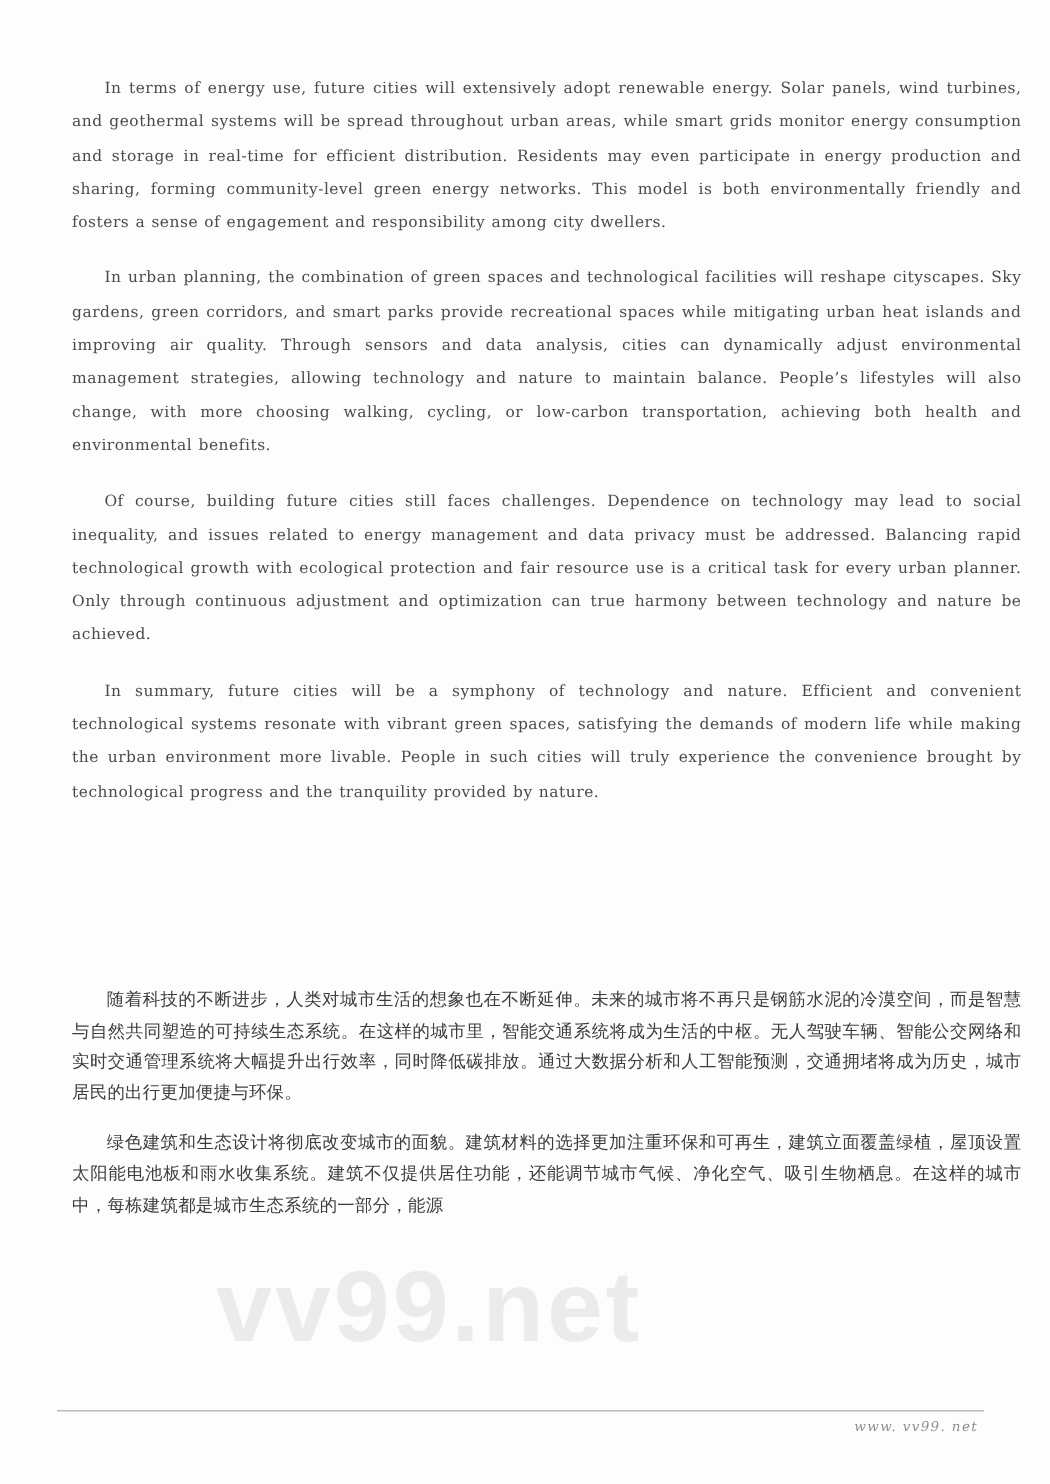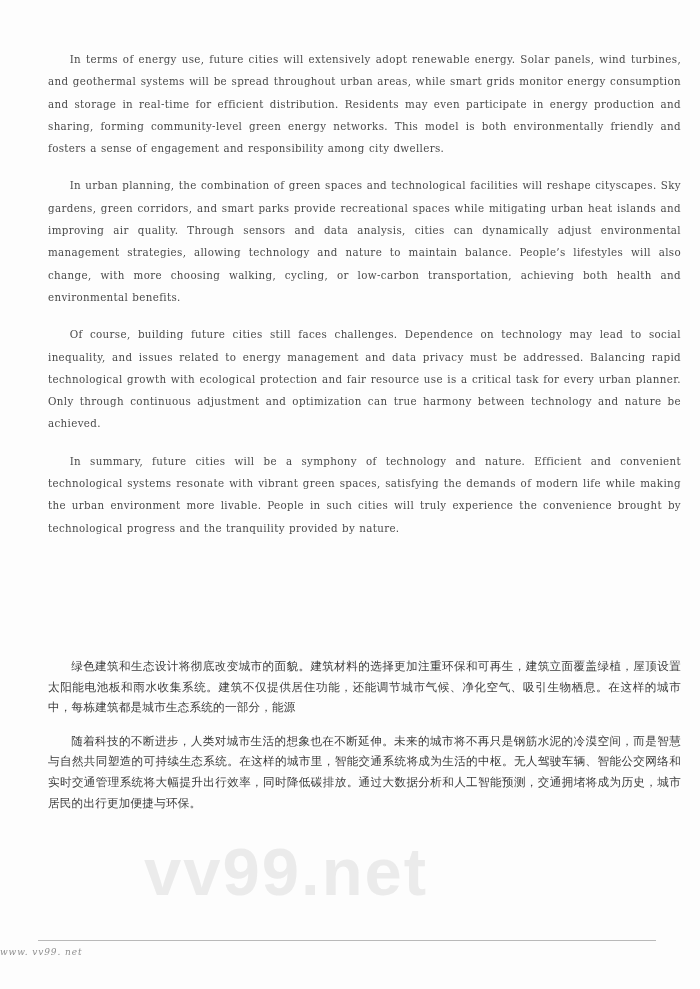--- a/index.html
+++ b/index.html
@@ -105,20 +105,21 @@
     bottom: 0;
     width: 700px;
     z-index: 3;
   }
   .footer-rule {
     height: 1px;
     background: #b9b9b9;
     margin: 0 44px 0 38px;
   }
   .footer-text {
+    text-align: right;
     padding: 6px 48px 0 0;
     font-family: "DejaVu Serif", "Liberation Serif", serif;
     font-style: italic;
     font-size: 9px;
     letter-spacing: 0.9px;
     color: #8e8e8e;
   }
   .footer-pad { height: 32px; }
 </style>
 </head>
@@ -136,23 +137,23 @@
 
     <p class="en">Of course, building future cities still faces challenges. Dependence on technology may lead to social inequality, and issues related to energy management and data privacy must be addressed. Balancing rapid technological growth with ecological protection and fair resource use is a critical task for every urban planner. Only through continuous adjustment and optimization can true harmony between technology and nature be achieved.</p>
 
     <p class="en">In summary, future cities will be a symphony of technology and nature. Efficient and convenient technological systems resonate with vibrant green spaces, satisfying the demands of modern life while making the urban environment more livable. People in such cities will truly experience the convenience brought by technological progress and the tranquility provided by nature.</p>
 
     <div class="heading-gap-top"></div>
 
 
     <div class="heading-gap-bottom"></div>
 
+    <p class="cn">随着科技的不断进步，人类对城市生活的想象也在不断延伸。未来的城市将不再只是钢筋水泥的冷漠空间，而是智慧与自然共同塑造的可持续生态系统。在这样的城市里，智能交通系统将成为生活的中枢。无人驾驶车辆、智能公交网络和实时交通管理系统将大幅提升出行效率，同时降低碳排放。通过大数据分析和人工智能预测，交通拥堵将成为历史，城市居民的出行更加便捷与环保。</p>
+
     <p class="cn">绿色建筑和生态设计将彻底改变城市的面貌。建筑材料的选择更加注重环保和可再生，建筑立面覆盖绿植，屋顶设置太阳能电池板和雨水收集系统。建筑不仅提供居住功能，还能调节城市气候、净化空气、吸引生物栖息。在这样的城市中，每栋建筑都是城市生态系统的一部分，能源</p>
-
-    <p class="cn">随着科技的不断进步，人类对城市生活的想象也在不断延伸。未来的城市将不再只是钢筋水泥的冷漠空间，而是智慧与自然共同塑造的可持续生态系统。在这样的城市里，智能交通系统将成为生活的中枢。无人驾驶车辆、智能公交网络和实时交通管理系统将大幅提升出行效率，同时降低碳排放。通过大数据分析和人工智能预测，交通拥堵将成为历史，城市居民的出行更加便捷与环保。</p>
 
   </div>
 
   <div class="footer">
     <div class="footer-rule"></div>
     <div class="footer-text">www. vv99. net</div>
     <div class="footer-pad"></div>
   </div>
 
 </div>

